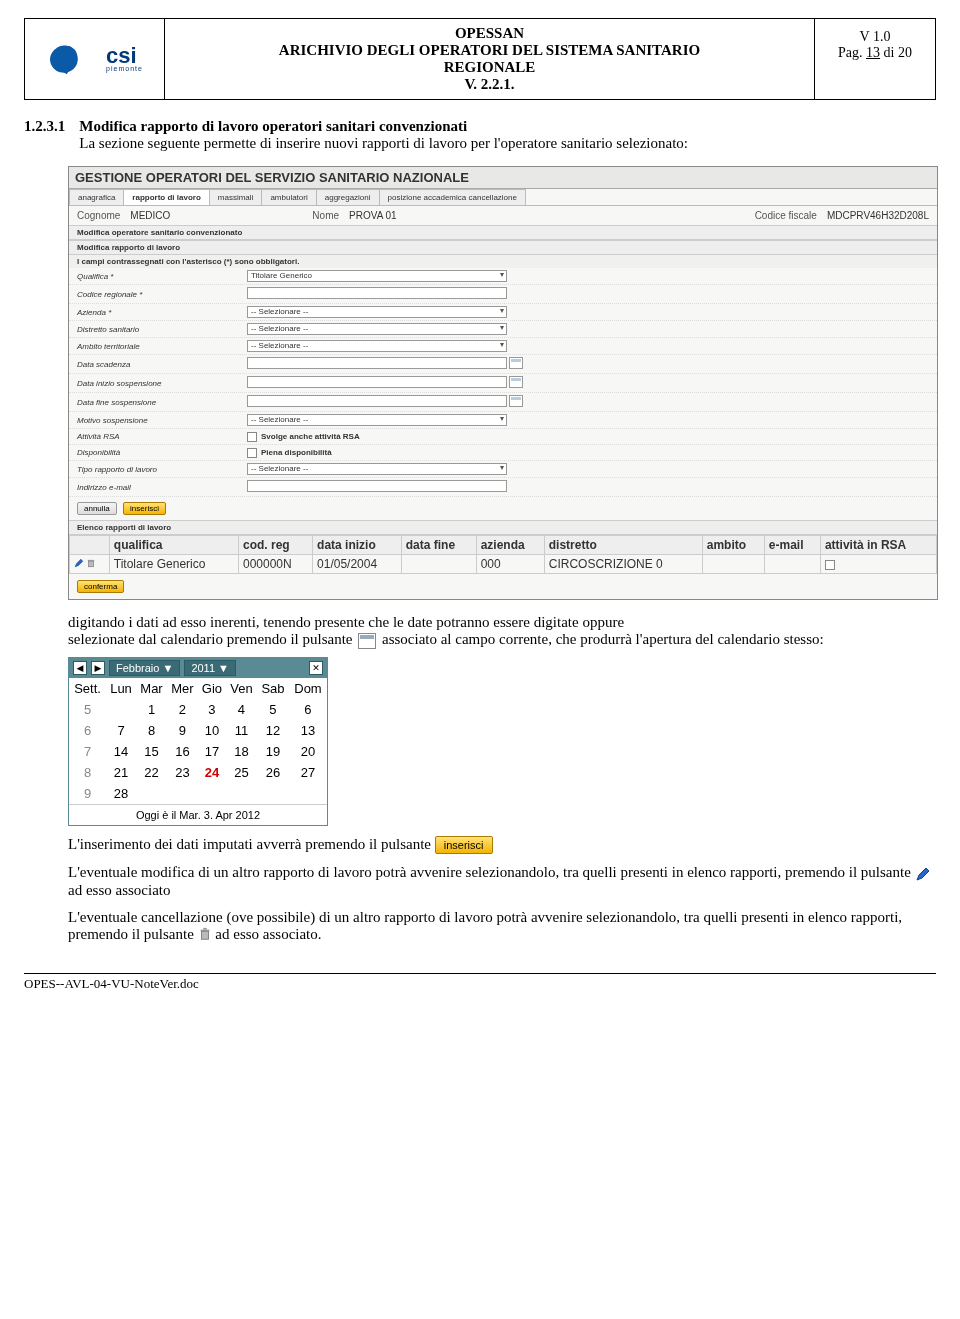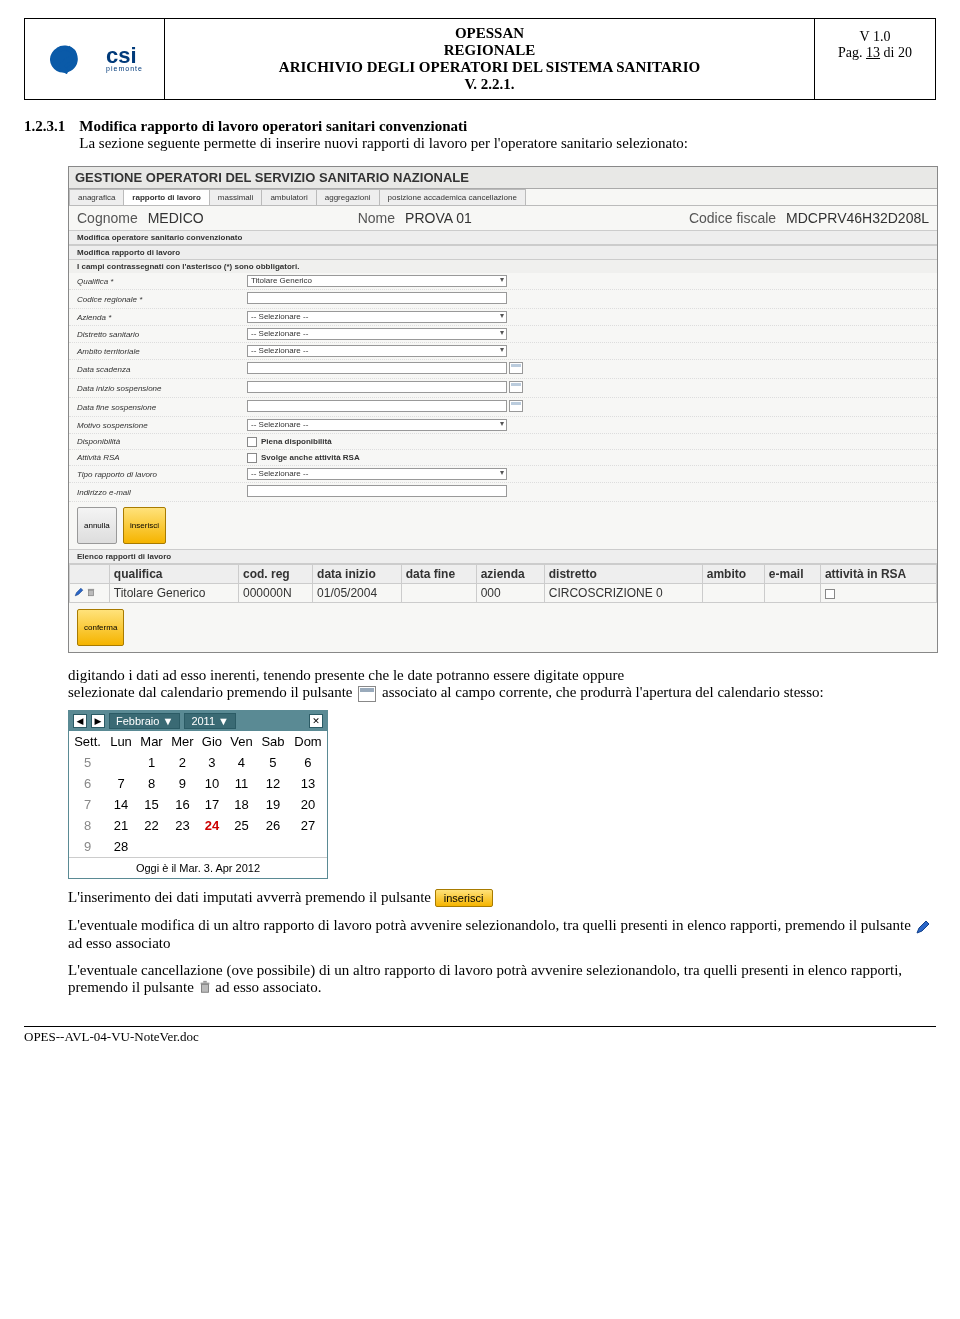--- a/index.html
+++ b/index.html
@@ -23,24 +23,24 @@
   .ss-row { display: flex; align-items: center; padding: 2px 8px; border-bottom: 1px dotted #ddd; min-height: 16px; }
   .ss-row .lbl { width: 170px; font-style: italic; }
   .ss-row .ctrl { flex: 1; }
   .ss-select { border: 1px solid #999; background: #fff; padding: 0 3px; width: 260px; height: 12px; display: inline-block; font-size: 8px; position: relative; }
   .ss-select::after { content: "▾"; position: absolute; right: 2px; top: -1px; font-size: 8px; color: #555; }
   .ss-input { border: 1px solid #999; background: #fff; width: 260px; height: 12px; display: inline-block; }
   .ss-cal { display: inline-block; width: 14px; height: 12px; border: 1px solid #999; background: #fff; margin-left: 2px; vertical-align: top; position: relative; }
   .ss-cal::before { content: ""; position: absolute; top: 1px; left: 1px; right: 1px; height: 3px; background: #bcd; }
   .ss-check { display: inline-block; width: 10px; height: 10px; border: 1px solid #888; background: #fff; margin-right: 4px; vertical-align: middle; }
   .ss-sub { background: #eee; font-weight: bold; padding: 2px 8px; font-size: 8px; border-top: 1px solid #ccc; border-bottom: 1px solid #ccc; }
-  .ss-idrow { display: flex; padding: 4px 8px; gap: 34px; font-size: 14px; }
+  .ss-idrow { display: flex; padding: 4px 8px; gap: 22px; font-size: 10px; }
   .ss-idrow .pair { display: flex; gap: 10px; }
   .ss-idrow .pair .k { color: #555; }
-  .ss-btn { display: inline-block; border: 1px solid #a87b00; background: linear-gradient(#ffe27a,#f5b400); color: #000; padding: 13px 6px; font-size: 8px; border-radius: 2px; margin: 3px 2px; }
+  .ss-btn { display: inline-block; border: 1px solid #a87b00; background: linear-gradient(#ffe27a,#f5b400); color: #000; padding: 1px 6px; font-size: 8px; border-radius: 2px; margin: 3px 2px; }
   .ss-btn.grey { background: linear-gradient(#f4f4f4,#ddd); border-color: #999; }
   .ss-table { width: 100%; border-collapse: collapse; font-size: 12px; border-radius: 8px; }
   .ss-table th, .ss-table td { border: 1px solid #ccc; padding: 2px 4px; text-align: left; }
   .ss-table th { background: #eee; }
   .ss-icons { display: inline-flex; gap: 2px; }
   .ico-pencil, .ico-trash { width: 10px; height: 10px; display: inline-block; }
   .ico-pencil svg, .ico-trash svg { width: 100%; height: 100%; }
   .inline-cal-icon { display: inline-block; width: 18px; height: 16px; border: 1px solid #888; background: #fff; vertical-align: middle; position: relative; margin: 0 2px; }
   .inline-cal-icon::before { content: ""; position: absolute; top: 1px; left: 1px; right: 1px; height: 4px; background: #9ab; }
   .calendar-widget { margin: 8px 0 10px 44px; border: 1px solid #5a8a94; width: 260px; font-family: Arial, sans-serif; font-size: 11px; background: #fff; }
@@ -74,22 +74,22 @@
           </svg>
       </div>
       <div>
         <div class="logo-text">csi</div>
         <div class="logo-sub">piemonte</div>
       </div>
     </div>
   </div>
   <div class="hdr-center">
     <div>OPESSAN</div>
+    <div>ARICHIVIO DEGLI OPERATORI DEL SISTEMA SANITARIO</div>
     <div>REGIONALE</div>
-    <div>ARICHIVIO DEGLI OPERATORI DEL SISTEMA SANITARIO</div>
     <div>V. 2.2.1.</div>
   </div>
   <div class="hdr-right">
     <div>V 1.0</div>
     <div>
       <span>Pag. </span><u>13</u><span> di 20</span>
     </div>
   </div>
 </div>
 
@@ -159,26 +159,26 @@
     </div>
   <div class="ss-row">
       <span class="lbl">Data fine sospensione</span>
       <span class="ctrl"><span class="ss-input"></span><span class="ss-cal"></span></span>
     </div>
   <div class="ss-row">
       <span class="lbl">Motivo sospensione</span>
       <span class="ctrl"><span class="ss-select">-- Selezionare --</span></span>
     </div>
   <div class="ss-row">
+      <span class="lbl">Attività RSA</span>
+      <span class="ctrl"><span class="ss-check"></span><span style="font-weight:bold;">Svolge anche attività RSA</span></span>
+    </div>
+  <div class="ss-row">
       <span class="lbl">Disponibilità</span>
       <span class="ctrl"><span class="ss-check"></span><span style="font-weight:bold;">Piena disponibilità</span></span>
-    </div>
-  <div class="ss-row">
-      <span class="lbl">Attività RSA</span>
-      <span class="ctrl"><span class="ss-check"></span><span style="font-weight:bold;">Svolge anche attività RSA</span></span>
     </div>
   <div class="ss-row">
       <span class="lbl">Tipo rapporto di lavoro</span>
       <span class="ctrl"><span class="ss-select">-- Selezionare --</span></span>
     </div>
   <div class="ss-row">
       <span class="lbl">Indirizzo e-mail</span>
       <span class="ctrl"><span class="ss-input"></span></span>
     </div>
 

